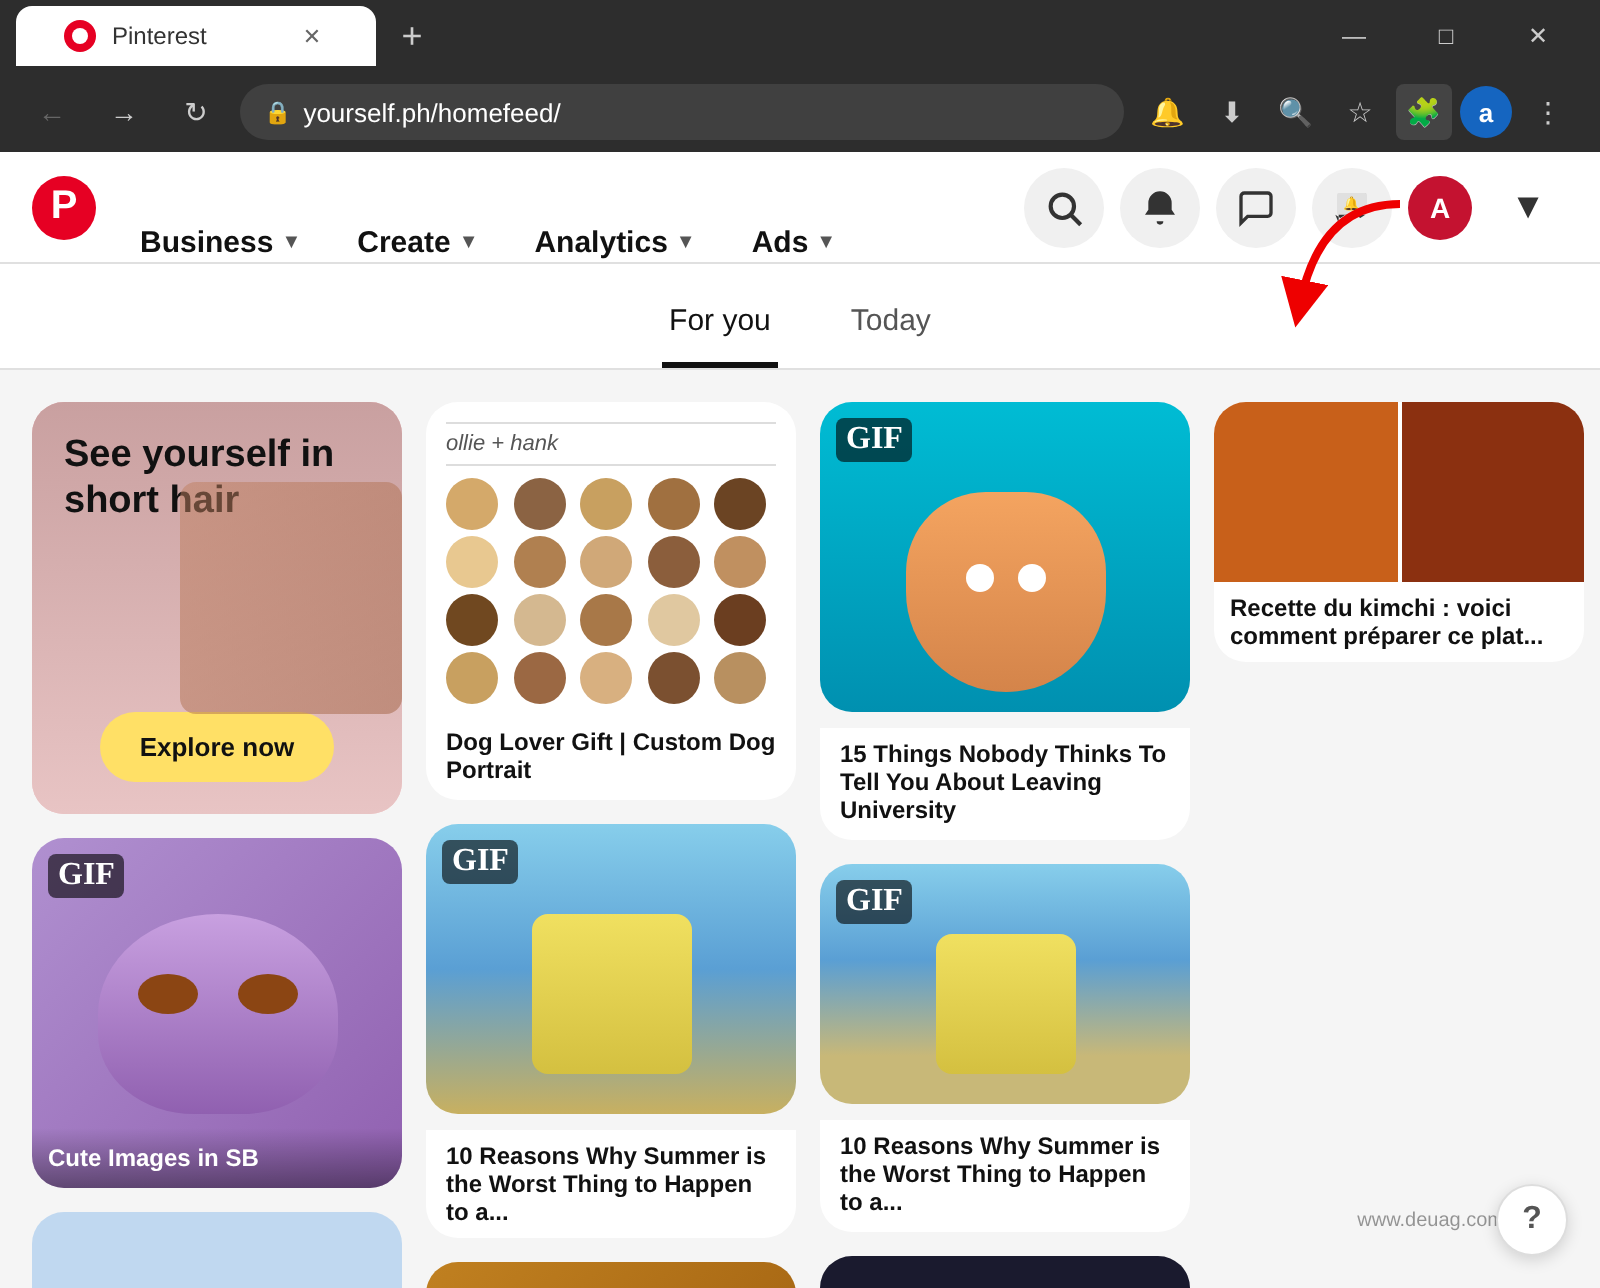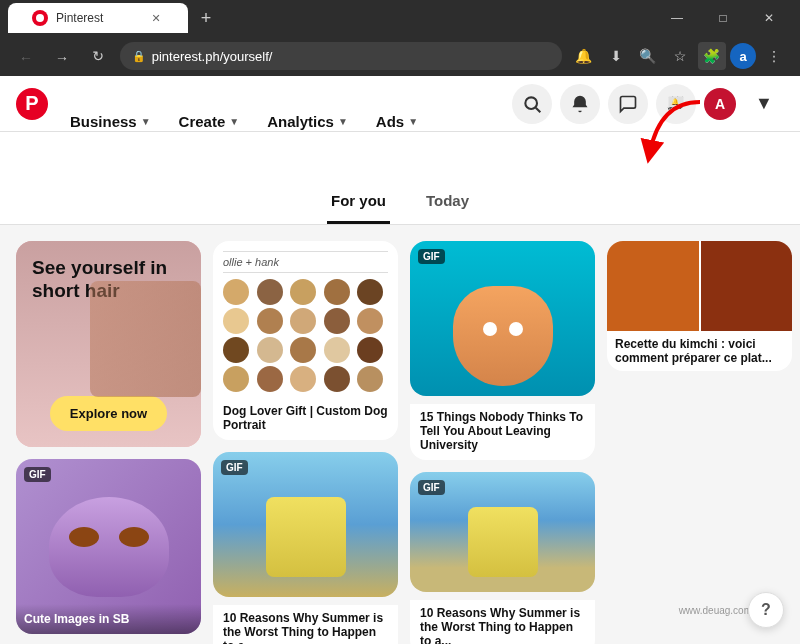--- a/index.html
+++ b/index.html
@@ -34,31 +34,31 @@
     .pinterest-logo { width: 32px; height: 32px; background: #e60023; border-radius: 50%; display: flex; align-items: center; justify-content: center; color: white; font-size: 20px; font-weight: bold; margin-right: 4px; }
     .nav-item { display: flex; align-items: center; gap: 4px; padding: 8px 10px; border-radius: 24px; cursor: pointer; font-size: 15px; font-weight: 600; color: #111; margin-top: 36px; }
     .nav-chevron { font-size: 10px; color: #555; }
     .pinterest-spacer { flex: 1; }
     .icon-btn { width: 40px; height: 40px; border-radius: 50%; display: flex; align-items: center; justify-content: center; cursor: pointer; background: #f0f0f0; color: #333; font-size: 18px; }
     .notification-btn { position: relative; }
     .avatar-circle { width: 32px; height: 32px; background: #c41230; border-radius: 50%; display: flex; align-items: center; justify-content: center; color: white; font-size: 14px; font-weight: bold; }
 
     
     .feed-tabs { display: flex; justify-content: center; gap: 32px; padding: 12px 0 0; border-bottom: 1px solid #e0e0e0; background: #fff; }
-    .feed-tab { padding: 8px 4px 12px; font-size: 15px; font-weight: 700; color: #555; cursor: pointer; border-bottom: 3px solid transparent; margin-top: 40px; }
+    .feed-tab { padding: 8px 4px 12px; font-size: 15px; font-weight: 400; color: #555; cursor: pointer; border-bottom: 3px solid transparent; }
     .feed-tab.active { color: #111; border-bottom: 3px solid #111; }
 
     
     .main-content { background: #f5f5f5; padding: 16px 16px 0; overflow: hidden; height: calc(644px - 36px - 40px - 56px - 48px); }
     .pins-grid { display: grid; grid-template-columns: 185px 185px 185px 185px; gap: 12px; }
 
     
     .pin-card { border-radius: 16px; overflow: hidden; background: #fff; cursor: pointer; position: relative; }
     .pin-label { padding: 8px 10px; font-size: 12px; font-weight: 600; color: #111; }
-    .gif-badge { position: absolute; top: 8px; left: 8px; background: rgba(0,0,0,0.6); color: white; font-size: 10px; font-weight: bold; border-radius: 4px; padding: 2px 5px; }
+    .gif-badge { position: absolute; top: 8px; left: 8px; background: rgba(0,0,0,0.6); color: white; font-size: 16px; font-weight: bold; border-radius: 4px; padding: 2px 5px; font-family: Liberation Serif, serif; }
 
     
     .promo-card { border-radius: 16px; overflow: hidden; background: #f8c8d0; cursor: pointer; height: 220px; position: relative; display: flex; flex-direction: column; justify-content: space-between; padding: 16px; }
 
     
     .matcha-card { border-radius: 16px; overflow: hidden; background: #2d4a2d; cursor: pointer; height: 260px; display: flex; align-items: flex-end; position: relative; }
 
     
     .help-bubble { position: absolute; bottom: 16px; right: 16px; width: 36px; height: 36px; background: #fff; border-radius: 50%; border: 1px solid #ddd; display: flex; align-items: center; justify-content: center; font-size: 16px; font-weight: bold; color: #555; cursor: pointer; box-shadow: 0 2px 8px rgba(0,0,0,0.15); }
 
@@ -101,21 +101,21 @@
       <div class="win-btn close">✕</div>
     </div>
   </div>
 
   <div class="address-bar">
     <div class="nav-btn disabled">←</div>
     <div class="nav-btn">→</div>
     <div class="nav-btn">↻</div>
     <div class="url-bar">
       <span class="lock-icon">🔒</span>
-      <span class="url-text">pinterest.ph/yourself/</span>
+      <span class="url-text">yourself.ph/homefeed/</span>
     </div>
     <div class="browser-actions">
       <div class="browser-action-btn">🔔</div>
       <div class="browser-action-btn">⬇</div>
       <div class="browser-action-btn">🔍</div>
       <div class="browser-action-btn">☆</div>
       <div class="browser-action-btn extensions-btn">🧩</div>
       <div class="profile-btn">a</div>
       <div class="browser-action-btn">⋮</div>
     </div>

